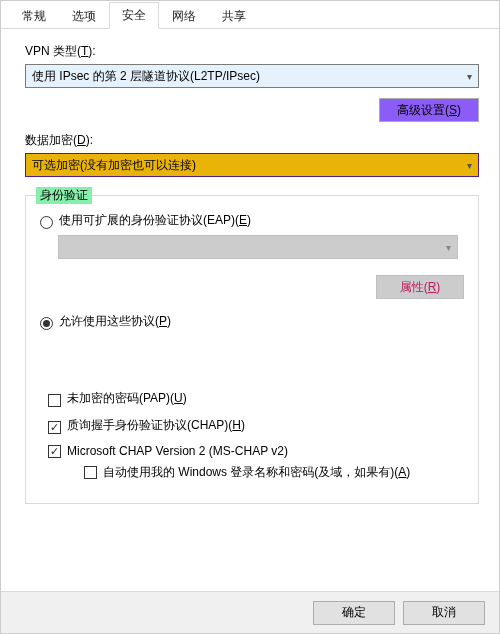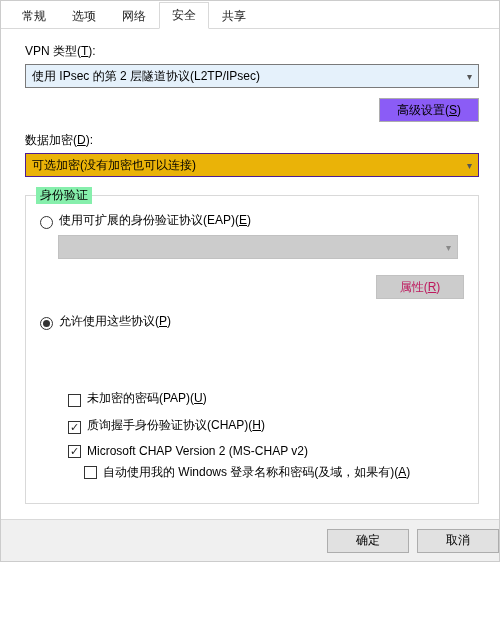--- a/index.html
+++ b/index.html
@@ -7,21 +7,21 @@
     margin: 0;
     font-family: "Microsoft YaHei", "Segoe UI", Tahoma, sans-serif;
     font-size: 12px;
     background: #fff;
     width: 500px;
     height: 634px;
     overflow: hidden;
   }
   .window {
     width: 500px;
-    height: 562px;
+    height: 634px;
     background: #fff;
     border: 1px solid #ccc;
     position: relative;
   }
   .tabs-row {
     display: flex;
     align-items: flex-end;
     height: 28px;
     padding-left: 8px;
     padding-top: 4px;
@@ -151,31 +151,32 @@
     height: 24px;
     border: 1px solid #c1c1c1;
     background: #cccccc;
     color: #be185d;
     display: inline-flex;
     align-items: center;
     justify-content: center;
     font-size: 12px;
     margin-top: 16px;
   }
-  .sub-indent { margin-left: 28px; }
+  .sub-indent { margin-left: 8px; }
   .sub-indent2 { margin-left: 44px; }
   .footer {
     position: absolute;
     bottom: 0; left: 0; right: 0;
     height: 42px;
     background: #f0f0f0;
     border-top: 1px solid #d9d9d9;
     display: flex;
     align-items: center;
     justify-content: flex-end;
+    padding-right: 14px;
     gap: 8px;
   }
   .footer .btn { min-width: 82px; background: #e1e1e1; }
   .watermark {
     position: absolute;
     right: 80px;
     bottom: 6px;
     font-family: Arial, sans-serif;
     font-size: 22px;
     font-style: italic;
@@ -185,22 +186,22 @@
     pointer-events: none;
   }
 </style>
 </head>
 <body>
 
 <div class="window">
   <div class="tabs-row">
     <div class="tab">常规</div>
     <div class="tab">选项</div>
+    <div class="tab active">安全</div>
     <div class="tab">网络</div>
-    <div class="tab active">安全</div>
     <div class="tab">共享</div>
   </div>
 
   <div class="body">
     <div class="label">
       <span>VPN 类型(</span><span class="u">T</span><span>):</span>
     </div>
     <div class="select">
       <span>使用 IPsec 的第 2 层隧道协议(L2TP/IPsec)</span>
       <span class="chev">▾</span>

